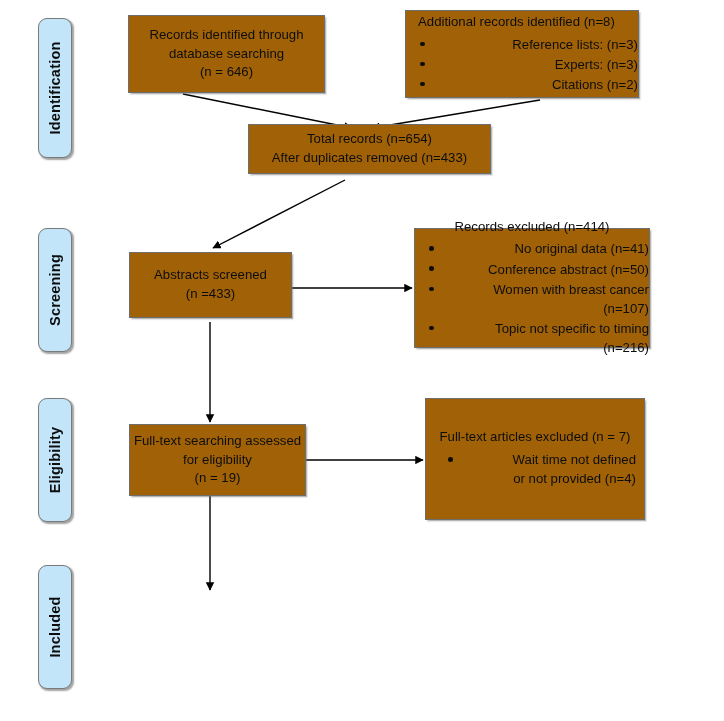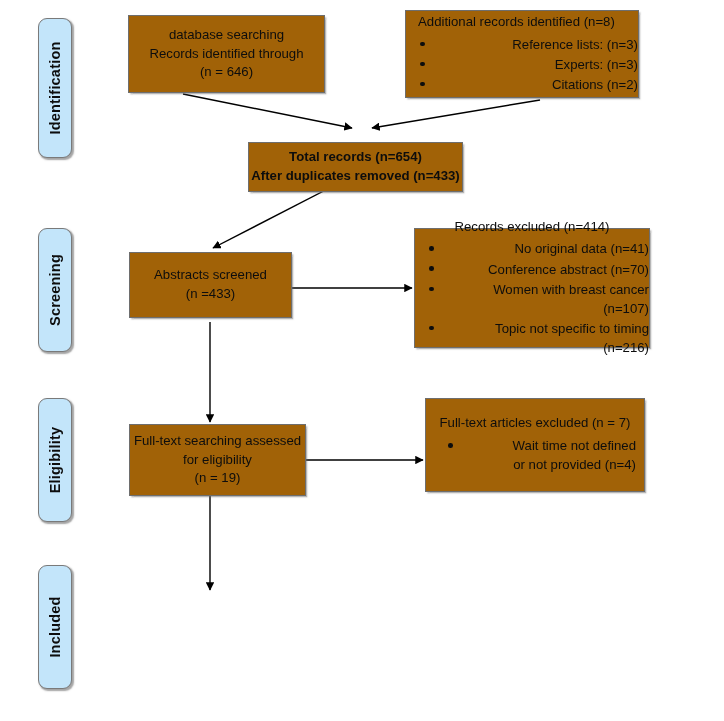--- a/index.html
+++ b/index.html
@@ -145,22 +145,22 @@
 
   <div class="stage-pill" style="left:38px; top:398px; width:34px; height:124px;">
     <span class="stage-label">Eligibility</span>
   </div>
 
   <div class="stage-pill" style="left:38px; top:565px; width:34px; height:124px;">
     <span class="stage-label">Included</span>
   </div>
 
   <div class="flow-box centered" style="left:128px; top:15px; width:197px; height:78px;">
+    <div class="box-line">Records identified through</div>
     <div class="box-line">database searching</div>
-    <div class="box-line">Records identified through</div>
     <div class="box-line">(n = 646)</div>
   </div>
 
   <div class="flow-box" style="left:405px; top:10px; width:234px; height:88px;">
     <div class="box-heading" style="text-align:left; padding-left:12px;">Additional records identified (n=8)</div>
     <ul class="bullet-list">
       <li>
         <span class="bullet-dot"></span>
         <span class="bullet-text">Reference lists: (n=3)</span>
       </li>
@@ -168,59 +168,59 @@
         <span class="bullet-dot"></span>
         <span class="bullet-text">Experts: (n=3)</span>
       </li>
       <li>
         <span class="bullet-dot"></span>
         <span class="bullet-text">Citations (n=2)</span>
       </li>
     </ul>
   </div>
 
-  <div class="flow-box centered" style="left:248px; top:142px; width:215px; height:50px;font-weight:bold;">
+  <div class="flow-box centered" style="left:248px; top:124px; width:243px; height:50px;">
     <div class="box-line">Total records (n=654)</div>
     <div class="box-line">After duplicates removed (n=433)</div>
   </div>
 
   <div class="flow-box centered" style="left:129px; top:252px; width:163px; height:66px;">
     <div class="box-line">Abstracts screened</div>
     <div class="box-line">(n =433)</div>
   </div>
 
   <div class="flow-box" style="left:414px; top:228px; width:236px; height:120px;">
     <div class="box-heading">Records excluded (n=414)</div>
     <ul class="bullet-list">
       <li>
         <span class="bullet-dot"></span>
         <span class="bullet-text">No original data (n=41)</span>
       </li>
       <li>
         <span class="bullet-dot"></span>
-        <span class="bullet-text">Conference abstract (n=70)</span>
+        <span class="bullet-text">Conference abstract (n=50)</span>
       </li>
       <li>
         <span class="bullet-dot"></span>
         <span class="bullet-text">Women with breast cancer (n=107)</span>
       </li>
       <li>
         <span class="bullet-dot"></span>
         <span class="bullet-text">Topic not specific to timing (n=216)</span>
       </li>
     </ul>
   </div>
 
   <div class="flow-box centered" style="left:129px; top:424px; width:177px; height:72px;">
     <div class="box-line">Full-text searching assessed</div>
     <div class="box-line">for eligibility</div>
     <div class="box-line">(n = 19)</div>
   </div>
 
-  <div class="flow-box" style="left:425px; top:398px; width:220px; height:94px;">
+  <div class="flow-box" style="left:425px; top:398px; width:220px; height:122px;">
     <div class="box-heading">Full-text articles excluded (n = 7)</div>
     <ul class="bullet-list tight">
       <li style="padding-right:8px;">
         <span class="bullet-dot"></span>
         <span class="bullet-text" style="white-space:normal;margin-left:36px;">Wait time not defined or not provided (n=4)</span>
       </li>
     </ul>
   </div>
 
 

